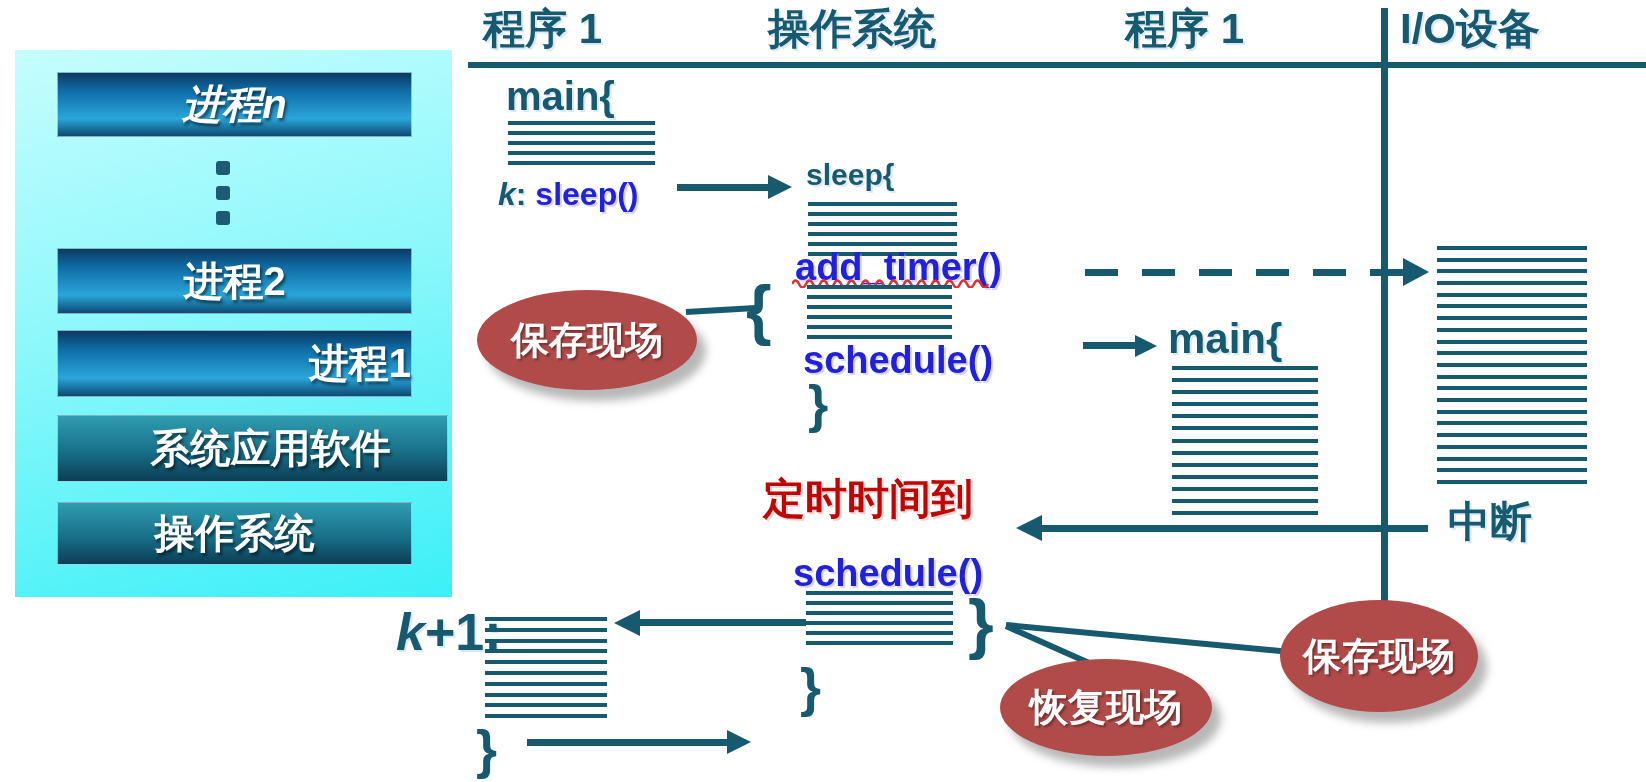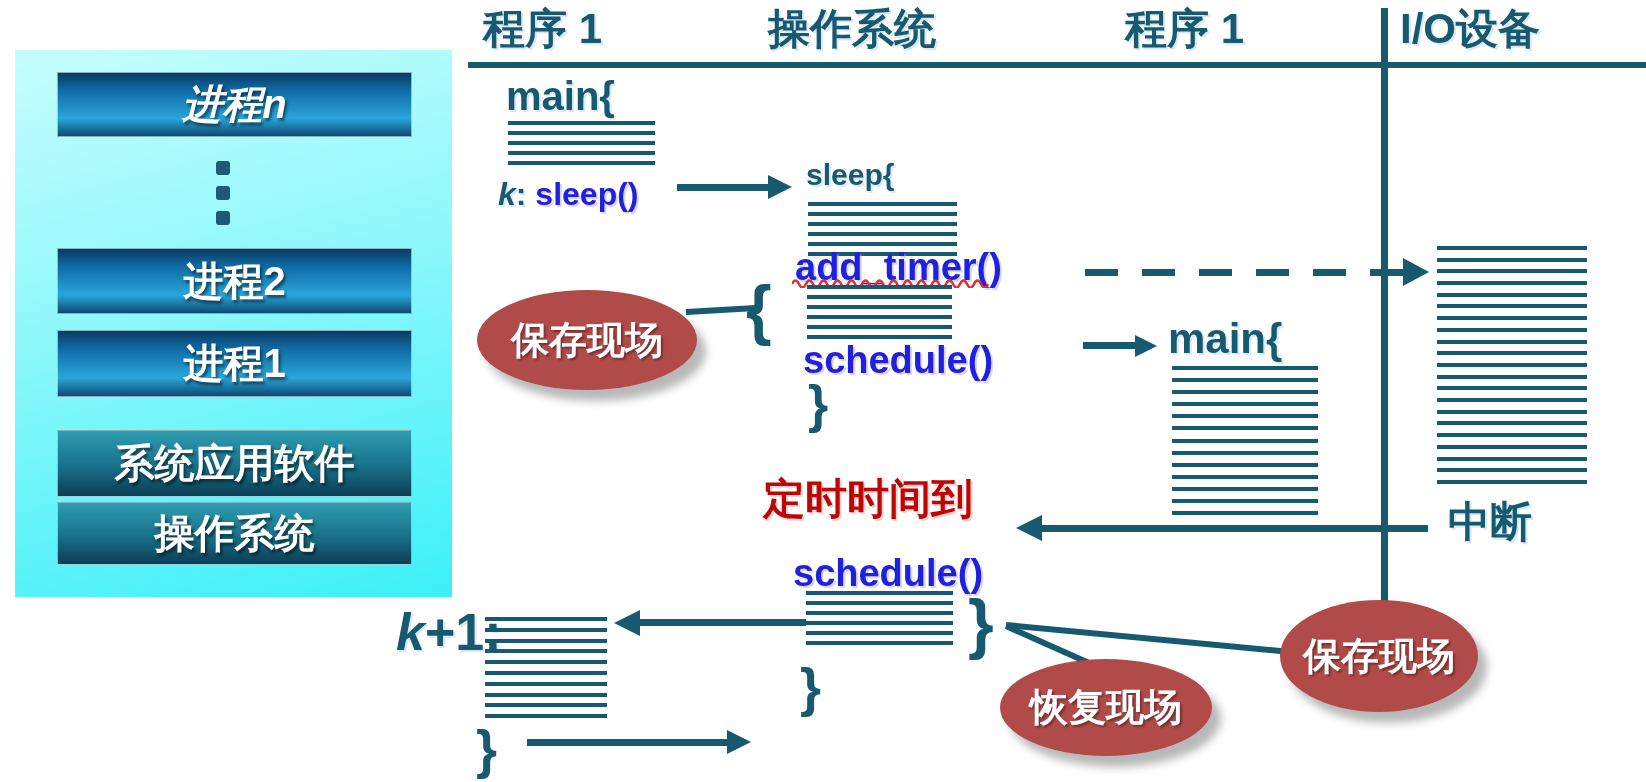--- a/index.html
+++ b/index.html
@@ -58,24 +58,24 @@
 
   <div class="bar bar-blue" style="top:72px;height:63px;font-style:italic;">
       <span>进程n</span>
     </div>
   <div class="dot" style="top:161px;"></div>
   <div class="dot" style="top:186px;"></div>
   <div class="dot" style="top:211px;"></div>
   <div class="bar bar-blue" style="top:248px;height:64px;">
       <span>进程2</span>
     </div>
-  <div class="bar bar-blue" style="top:330px;height:65px;">
+  <div class="bar bar-blue" style="top:330px;height:65px;justify-content:flex-end;">
       <span>进程1</span>
     </div>
-  <div class="bar bar-teal" style="top:430px;height:65px;">
+  <div class="bar bar-teal" style="top:415px;height:65px;padding-left:36px;">
       <span>系统应用软件</span>
     </div>
   <div class="bar bar-teal" style="top:502px;height:61px;">
       <span>操作系统</span>
     </div>
 
 
   <div class="t" style="left:483px;top:8px;font-size:42px;">程序 1</div>
   <div class="t" style="left:768px;top:8px;font-size:42px;">操作系统</div>
   <div class="t" style="left:1125px;top:8px;font-size:42px;">程序 1</div>

